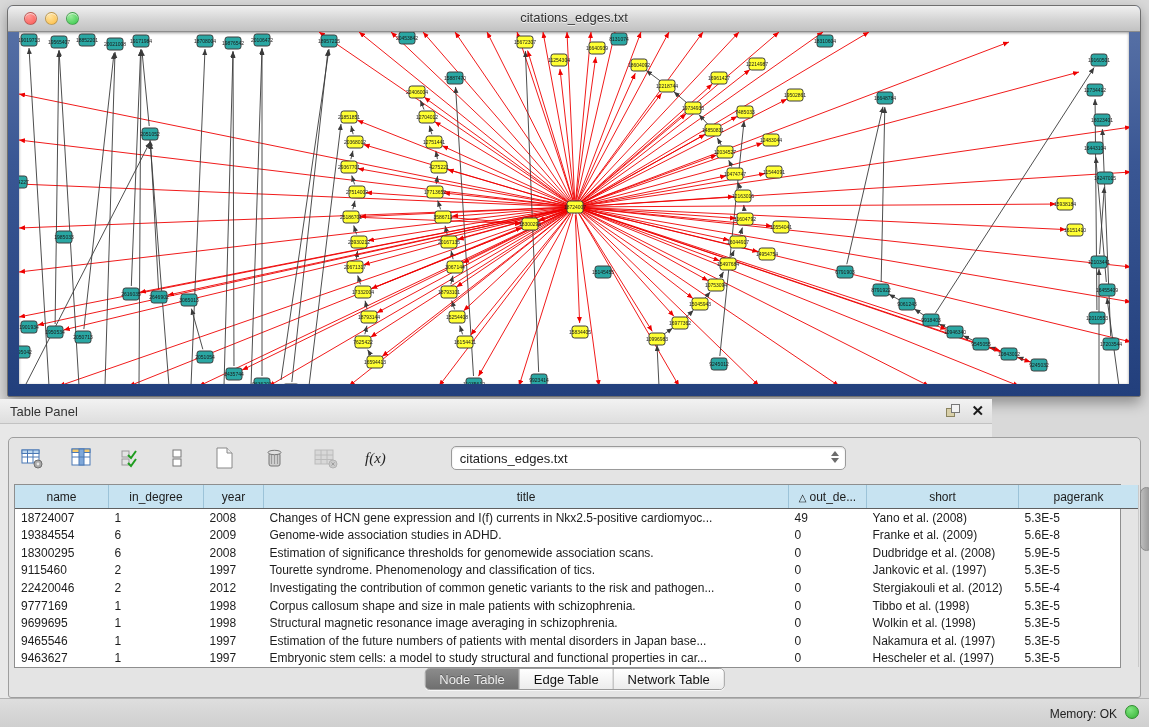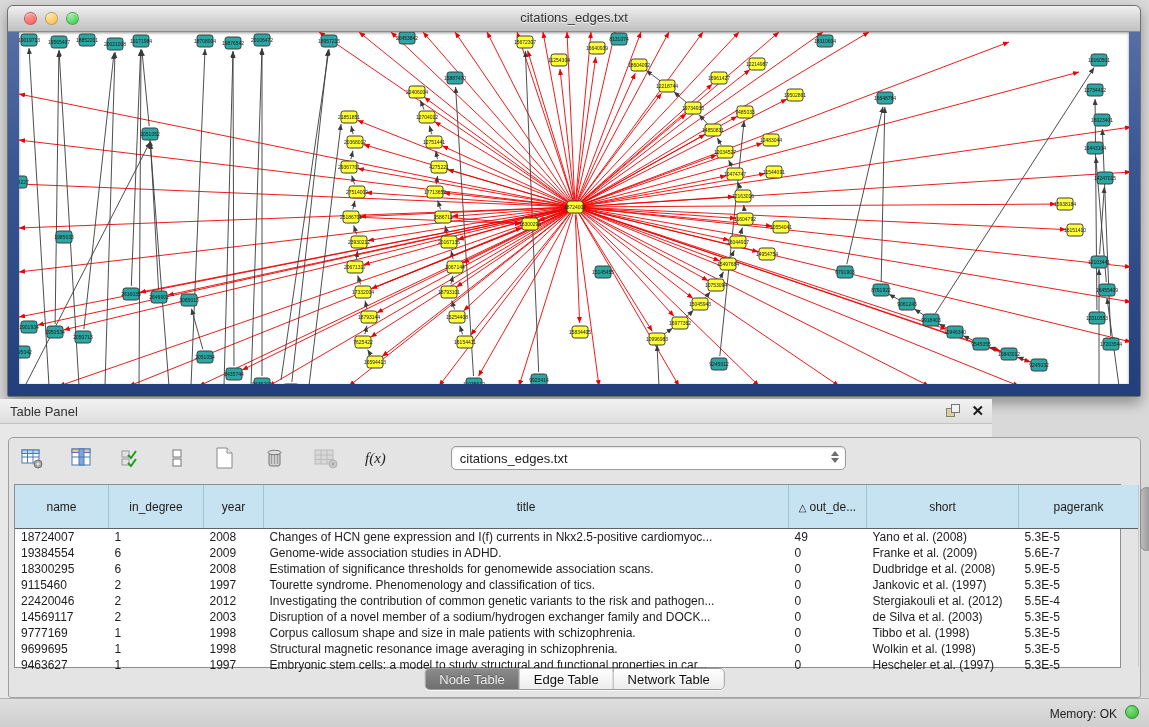--- a/index.html
+++ b/index.html
@@ -50,21 +50,21 @@
   .stepper{position:absolute;right:6px;top:4px;display:flex;flex-direction:column;gap:2px;}
   .tri-up{width:0;height:0;border-left:4px solid transparent;border-right:4px solid transparent;
     border-bottom:5px solid #6c6c6c;}
   .tri-dn{width:0;height:0;border-left:4px solid transparent;border-right:4px solid transparent;
     border-top:5px solid #6c6c6c;}
   
   .table-wrap{position:absolute;left:5px;top:46px;width:1107px;height:184px;
     border:1px solid #8e8e8e;background:#fff;box-sizing:border-box;display:flex;}
   table.data{border-collapse:collapse;table-layout:fixed;width:1089px;font-size:12px;}
   table.data th{background:#c7e3f1;border-right:1px solid #9cc3d8;border-bottom:1px solid #606060;
-    font-weight:normal;color:#1c1c1c;padding:14px 2px;height:15px;text-align:center;
+    font-weight:normal;color:#1c1c1c;padding:4px 2px;height:15px;text-align:center;
     white-space:nowrap;overflow:hidden;margin-left:37px;}
   table.data th:last-child{border-right:none;}
   table.data td{padding:0 6px;height:16px;color:#1c1c1c;white-space:nowrap;
     overflow:hidden;text-overflow:clip;}
   .c0{width:89px}.c1{width:90px}.c2{width:55px}.c3{width:520px}
   .c4{width:73px}.c5{width:147px}.c6{width:115px}
   .sortmark{font-size:10px;margin-right:3px;color:#111;}
   .vscroll{width:16px;background:#fafafa;border-left:1px solid #c9c9c9;position:relative;}
   .vthumb{position:absolute;left:1px;top:2px;width:13px;height:64px;border-radius:7px;
     background:linear-gradient(90deg,#bdbdbd,#8f8f8f);border:1px solid #8a8a8a;box-sizing:border-box;}
@@ -602,21 +602,21 @@
               <td class="c5">Yano et al. (2008)</td>
               <td class="c6">5.3E-5</td>
             </tr>
             <tr>
               <td class="c0">19384554</td>
               <td class="c1">6</td>
               <td class="c2">2009</td>
               <td class="c3">Genome-wide association studies in ADHD.</td>
               <td class="c4">0</td>
               <td class="c5">Franke et al. (2009)</td>
-              <td class="c6">5.6E-7</td>
+              <td class="c6">5.6E-8</td>
             </tr>
             <tr>
               <td class="c0">18300295</td>
               <td class="c1">6</td>
               <td class="c2">2008</td>
               <td class="c3">Estimation of significance thresholds for genomewide association scans.</td>
               <td class="c4">0</td>
               <td class="c5">Dudbridge et al. (2008)</td>
               <td class="c6">5.9E-5</td>
             </tr>
@@ -632,44 +632,44 @@
             <tr>
               <td class="c0">22420046</td>
               <td class="c1">2</td>
               <td class="c2">2012</td>
               <td class="c3">Investigating the contribution of common genetic variants to the risk and pathogen...</td>
               <td class="c4">0</td>
               <td class="c5">Stergiakouli et al. (2012)</td>
               <td class="c6">5.5E-4</td>
             </tr>
             <tr>
-              <td class="c0">14569117</td>
-              <td class="c1">2</td>
-              <td class="c2">2003</td>
-              <td class="c3">Disruption of a novel member of a sodium/hydrogen exchanger family and DOCK...</td>
-              <td class="c4">0</td>
-              <td class="c5">de Silva et al. (2003)</td>
-              <td class="c6">5.3E-5</td>
-            </tr>
-            <tr>
               <td class="c0">9777169</td>
               <td class="c1">1</td>
               <td class="c2">1998</td>
               <td class="c3">Corpus callosum shape and size in male patients with schizophrenia.</td>
               <td class="c4">0</td>
               <td class="c5">Tibbo et al. (1998)</td>
               <td class="c6">5.3E-5</td>
             </tr>
             <tr>
               <td class="c0">9699695</td>
               <td class="c1">1</td>
               <td class="c2">1998</td>
               <td class="c3">Structural magnetic resonance image averaging in schizophrenia.</td>
               <td class="c4">0</td>
               <td class="c5">Wolkin et al. (1998)</td>
+              <td class="c6">5.3E-5</td>
+            </tr>
+            <tr>
+              <td class="c0">9465546</td>
+              <td class="c1">1</td>
+              <td class="c2">1997</td>
+              <td class="c3">Estimation of the future numbers of patients with mental disorders in Japan base...</td>
+              <td class="c4">0</td>
+              <td class="c5">Nakamura et al. (1997)</td>
               <td class="c6">5.3E-5</td>
             </tr>
             <tr>
               <td class="c0">9463627</td>
               <td class="c1">1</td>
               <td class="c2">1997</td>
               <td class="c3">Embryonic stem cells: a model to study structural and functional properties in car...</td>
               <td class="c4">0</td>
               <td class="c5">Hescheler et al. (1997)</td>
               <td class="c6">5.3E-5</td>

